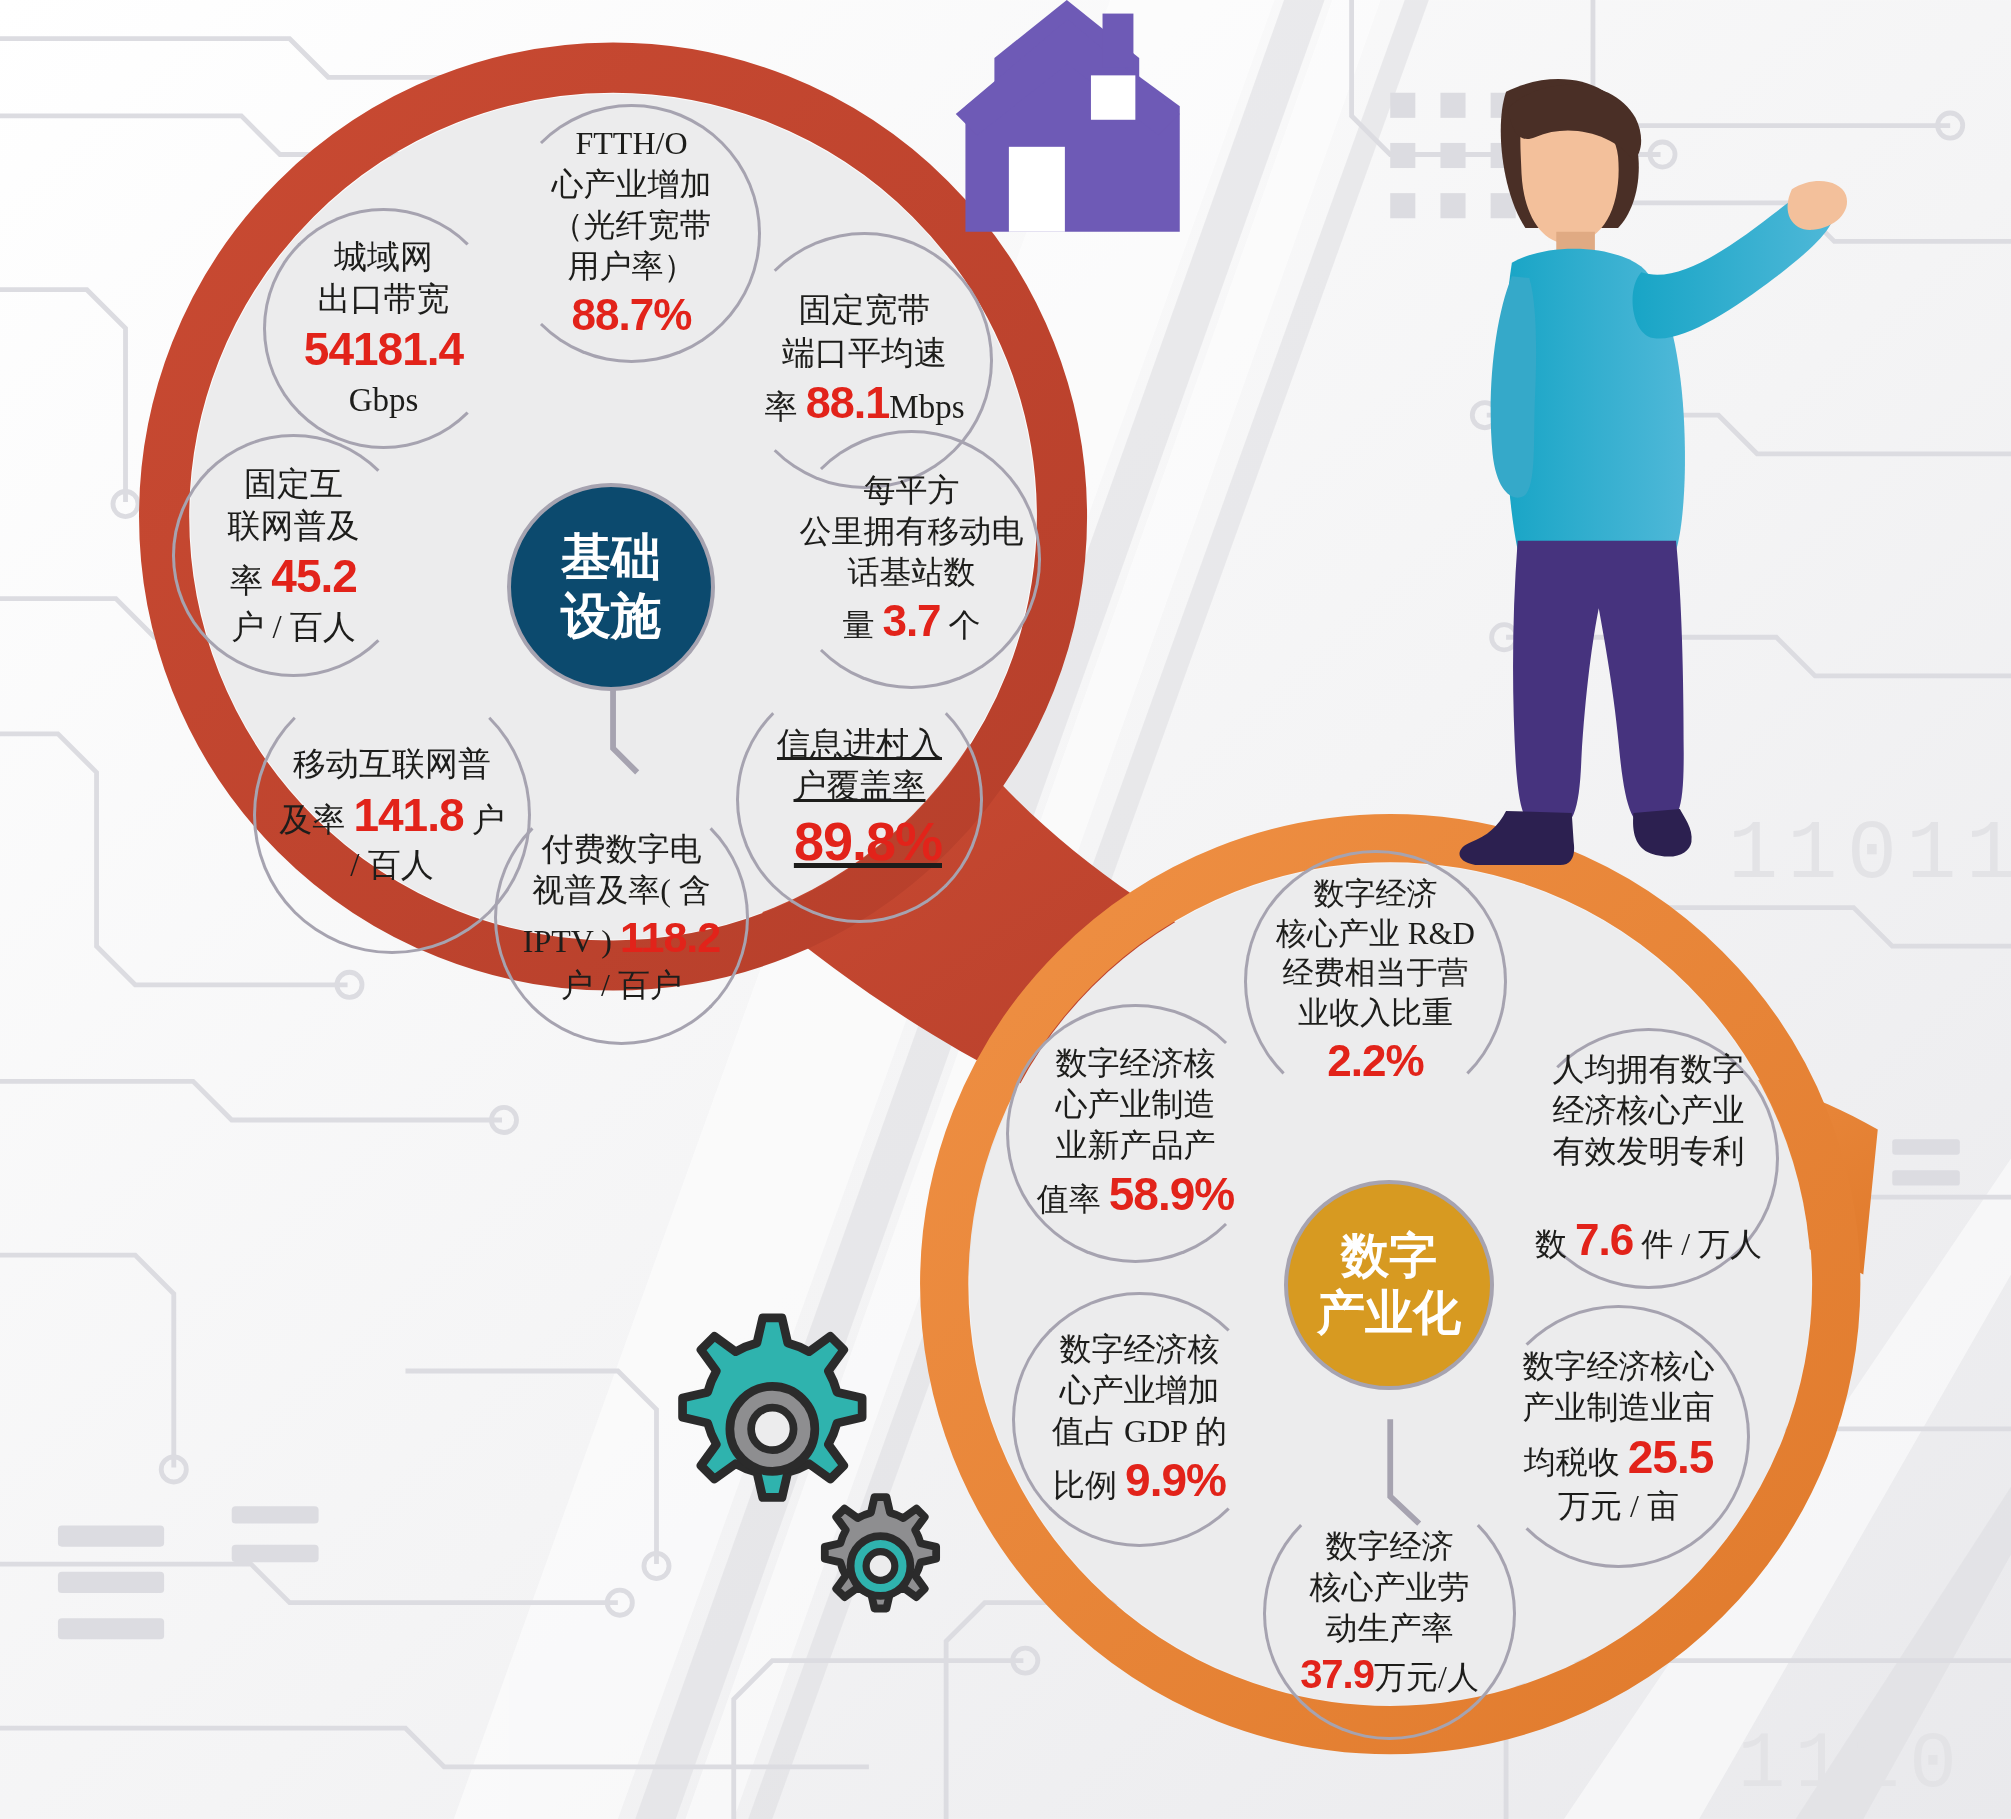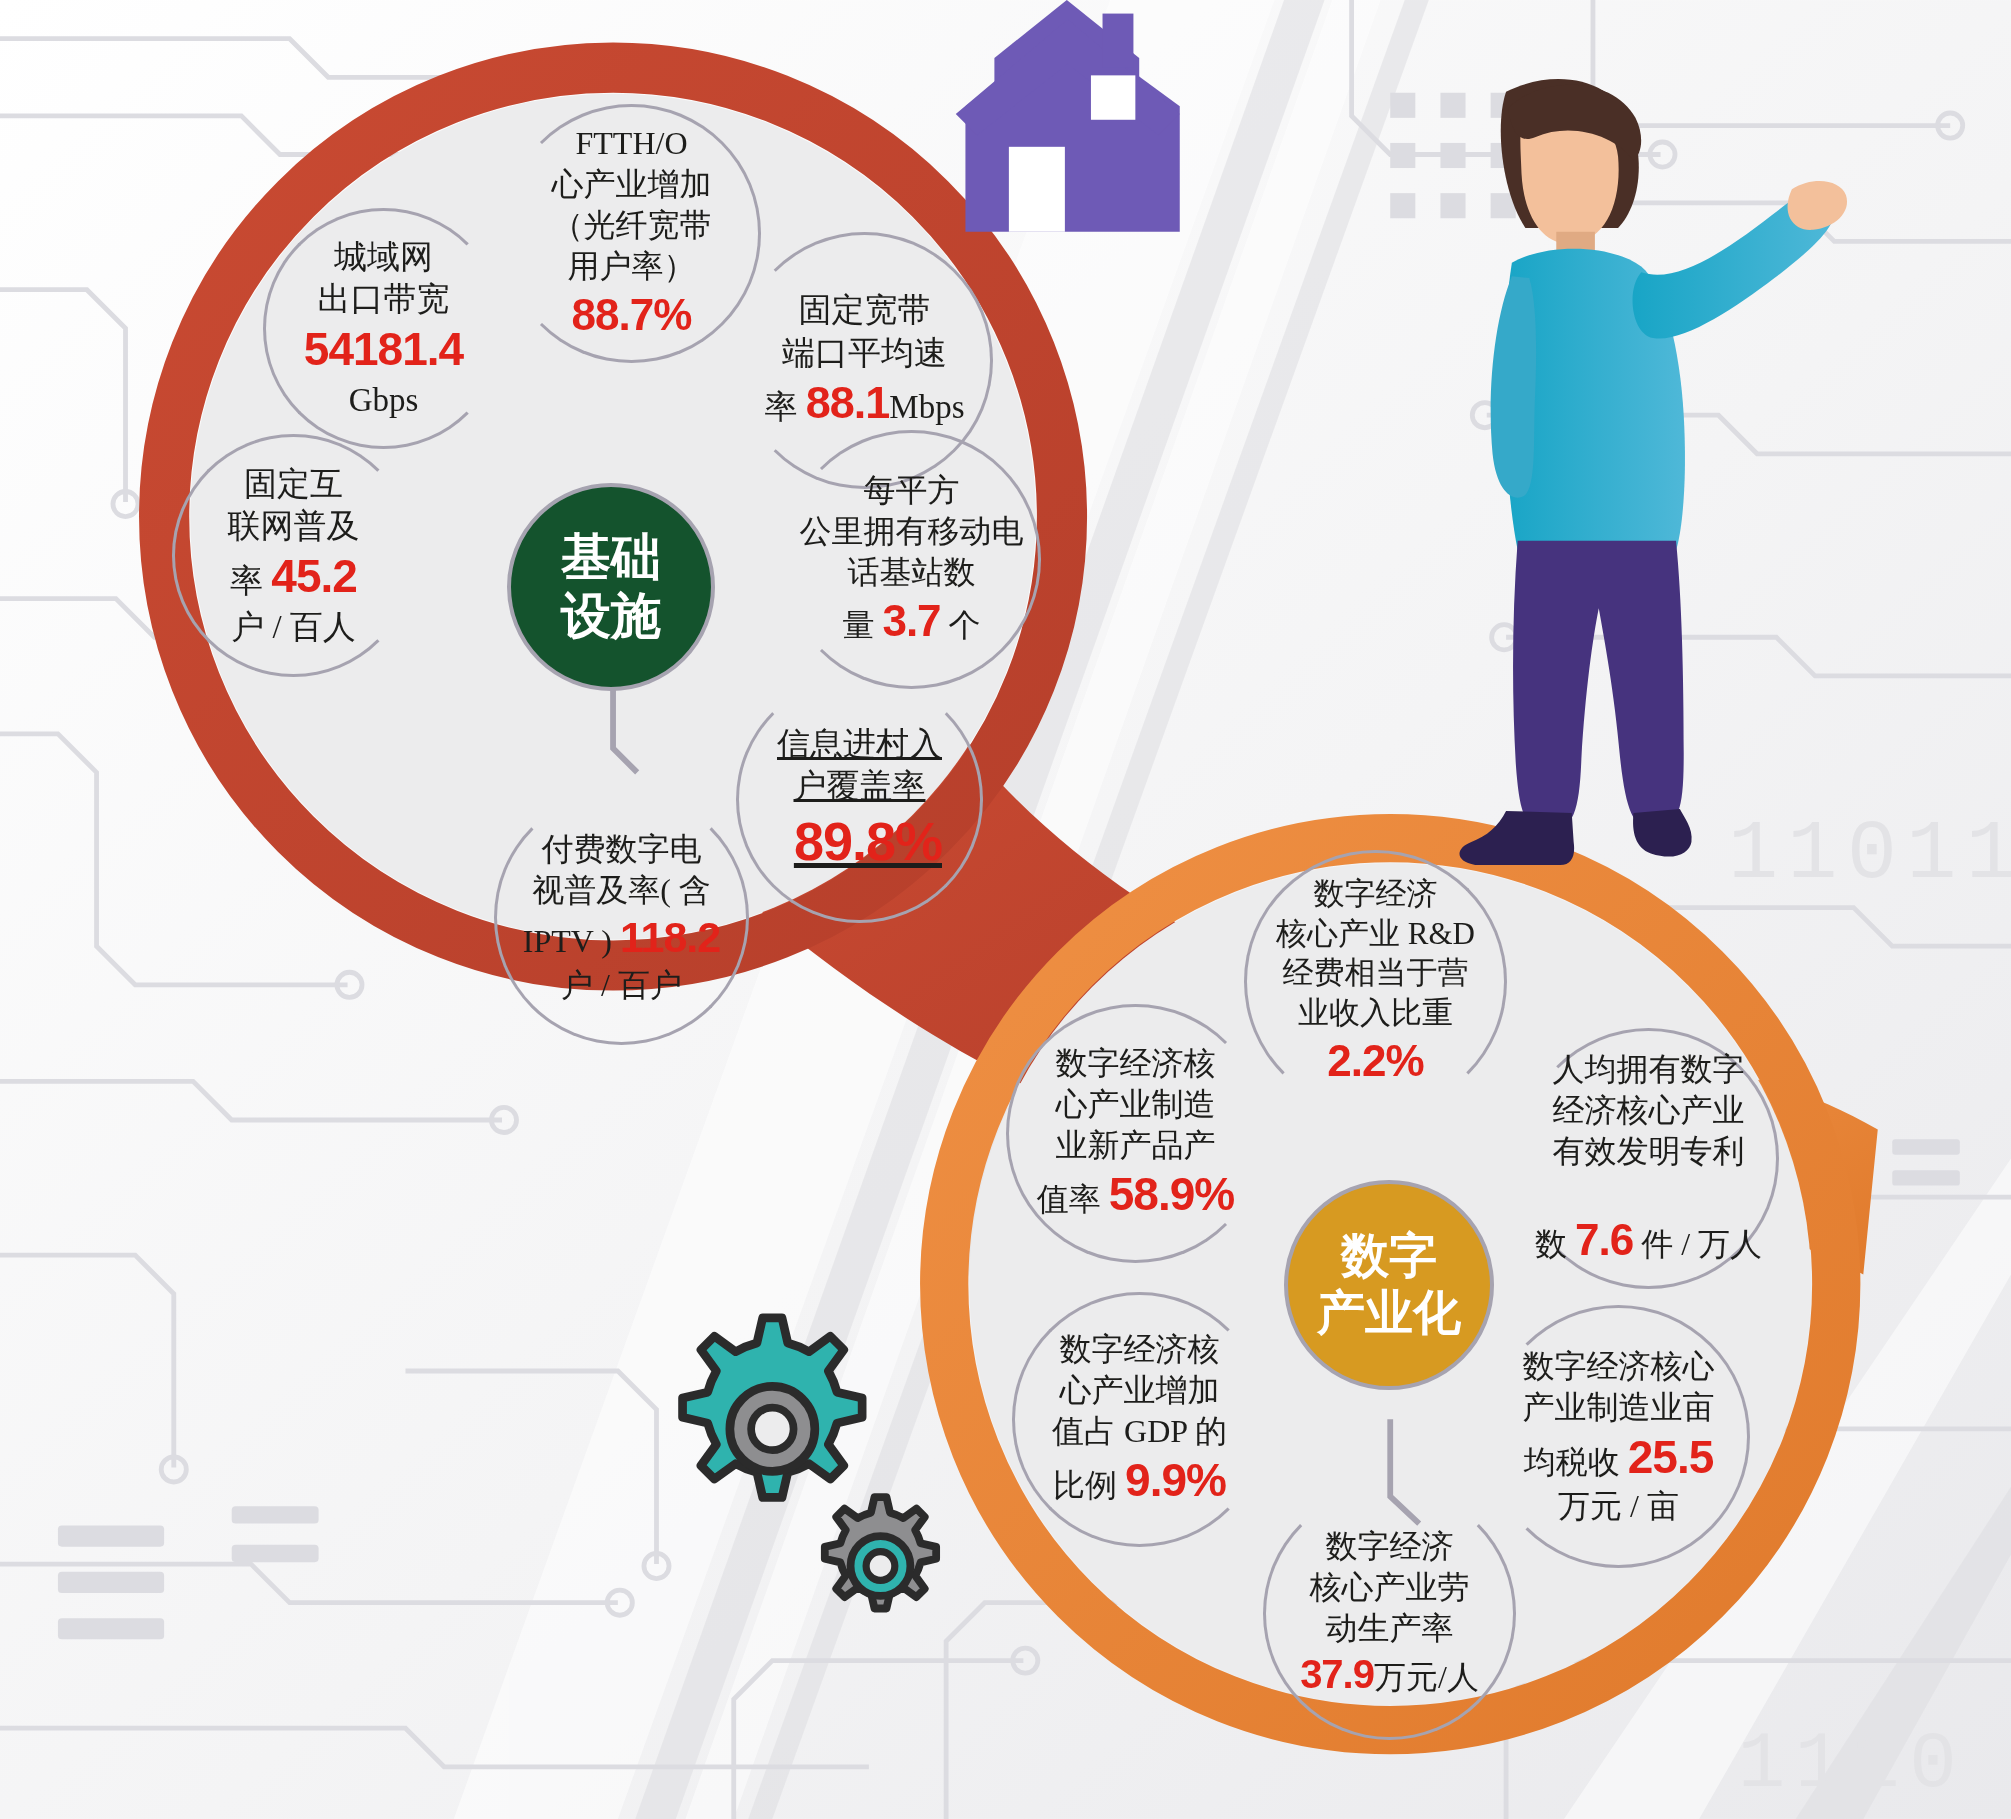--- a/index.html
+++ b/index.html
@@ -38,21 +38,21 @@
   .hub{
     position:absolute;border-radius:50%;
     border:4.8px solid #a6a3b0;
     box-sizing:border-box;
     display:flex;align-items:center;justify-content:center;
     text-align:center;
     color:#ffffff;font-weight:bold;
     font-family:"Liberation Sans","DejaVu Sans",sans-serif;
     line-height:1.18;
   }
-  .hub-a{background:#14532d;}
+  .hub-a{background:#0c4a6e;}
   .hub-b{background:#d79a21;}
 </style>
 </head>
 <body>
 
 <div id="stage">
 
   <svg class="bg-svg" viewBox="0 0 2083 1884">
     <defs>
       <linearGradient id="bgGrad" x1="0" y1="0" x2="1" y2="1">
@@ -273,20 +273,31 @@
       <div>公里拥有移动电</div>
       <div>话基站数</div>
       <div style="white-space:nowrap;">
         <span>量</span>
         <span class="num" style="font-size:44px;">3.7</span>
         <span>个</span>
       </div>
     </div>
   </div>
 
+  <div class="bubble gap-t" style="left:253px;top:676px;width:278px;height:278px;font-size:33px;">
+    <div class="txt">
+      <div>移动互联网普</div>
+      <div style="white-space:nowrap;">
+        <span>及率</span>
+        <span class="num" style="font-size:46px;">141.8</span>
+        <span>户</span>
+      </div>
+      <div>/ 百人</div>
+    </div>
+  </div>
 
   <div class="bubble gap-t" style="left:736px;top:676px;width:247px;height:247px;font-size:33px;text-decoration:underline;">
     <div class="txt">
       <div>信息进村入</div>
       <div>户覆盖率</div>
       <div class="num" style="font-size:54px;text-align:right;">89.8%</div>
     </div>
   </div>
 
   <div class="bubble gap-t" style="left:494px;top:790px;width:255px;height:255px;font-size:32px;">

